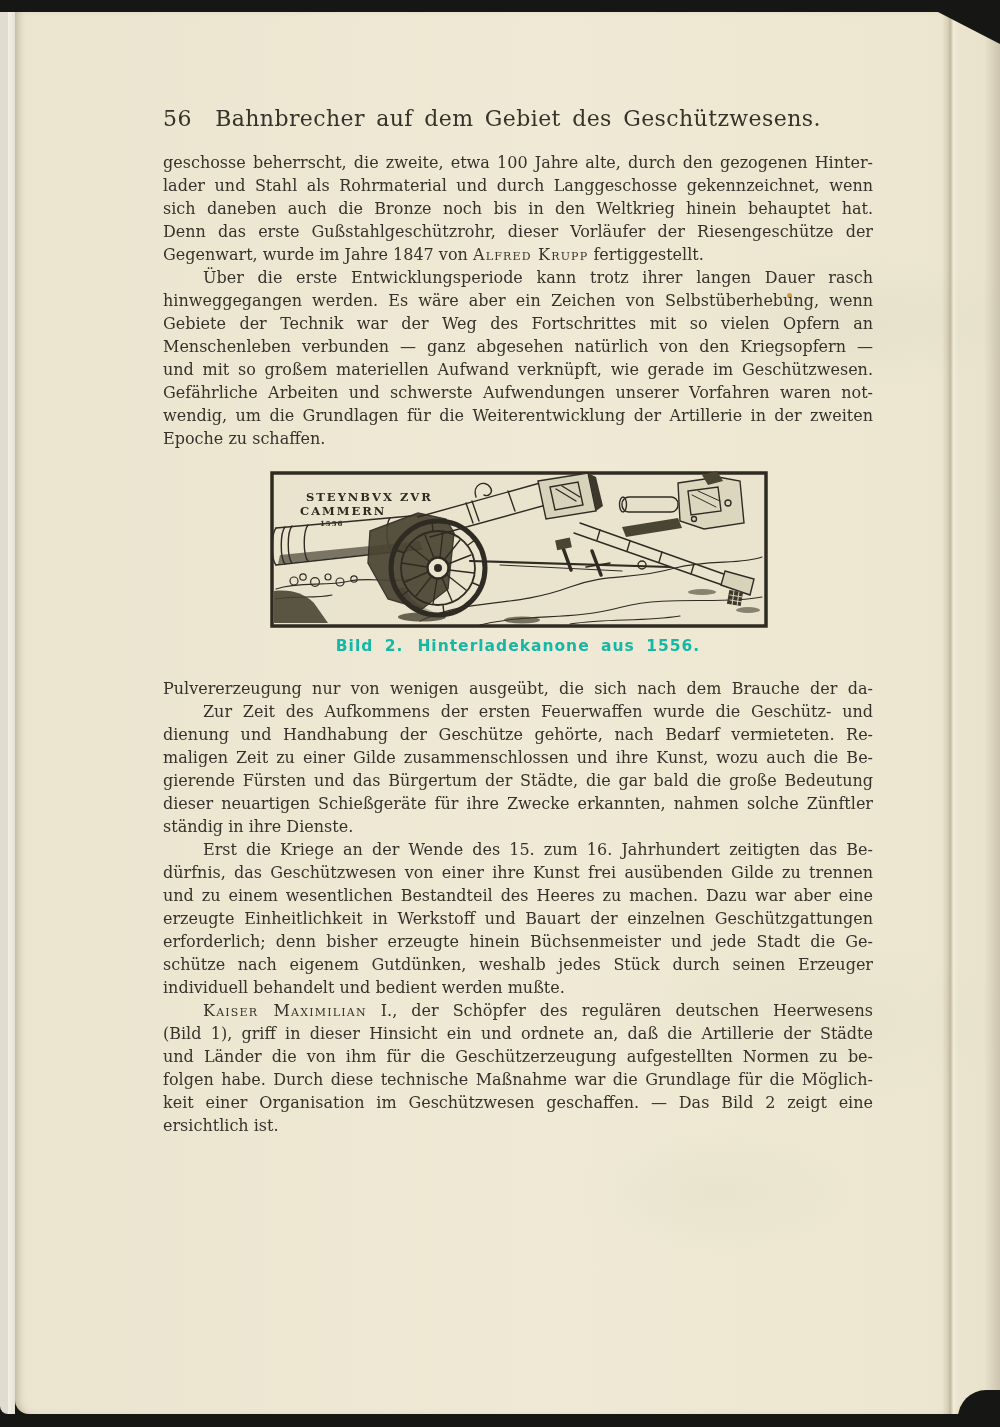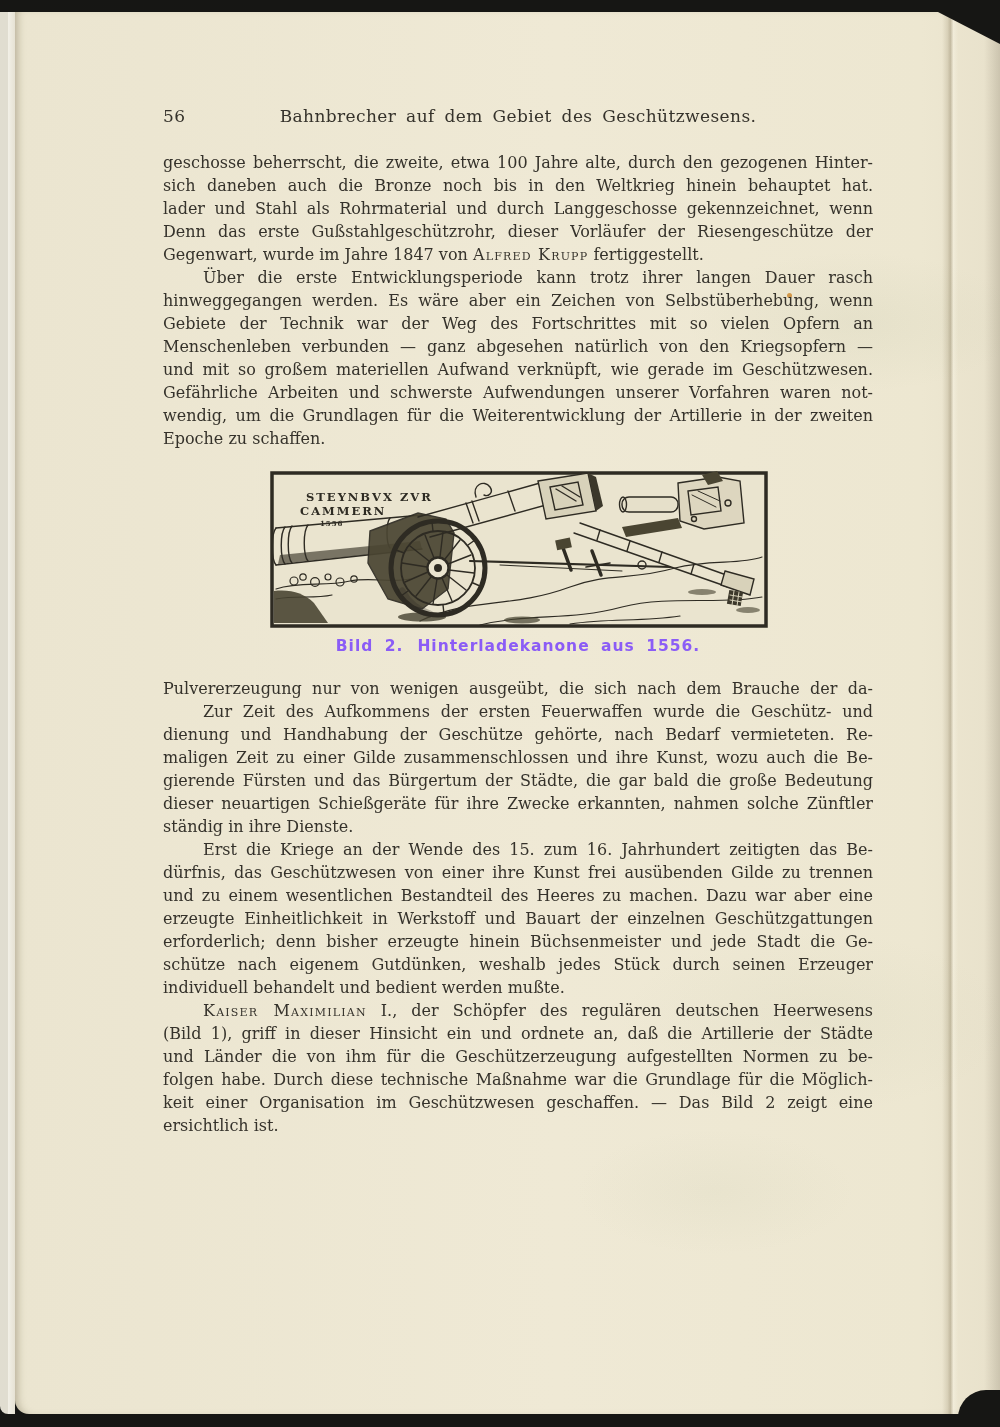--- a/index.html
+++ b/index.html
@@ -28,35 +28,35 @@
   .top-bar{position:absolute;left:0;top:0;right:0;height:12px;background:#161614;}
   .tr-wedge{position:absolute;top:0;right:0;width:62px;height:44px;background:#161614;
     clip-path:polygon(0 0,100% 0,100% 100%,0 27%);}
   .bottom-bar{position:absolute;left:0;right:0;bottom:0;height:13px;background:#161614;}
   .br-corner{position:absolute;right:0;bottom:9px;width:42px;height:28px;background:#161614;
     border-top-left-radius:28px;}
   .speck{position:absolute;left:787px;top:293px;width:5px;height:5px;border-radius:50%;
     background:#cf8b33;opacity:.85;}
   
   .content{position:absolute;left:163px;top:106px;width:710px;color:#35322b;}
-  .header-row{position:relative;height:24px;font-size:17px;}
+  .header-row{position:relative;height:24px;font-size:22px;}
   .page-number{position:absolute;left:0;top:0;letter-spacing:.5px;}
   .running-header{text-align:center;letter-spacing:.4px;word-spacing:4px;}
   .paras-top{margin-top:21px;}
   .paras-bottom{margin-top:22px;}
   .para{font-size:16px;}
   .line{line-height:23px;height:23px;text-align:justify;text-align-last:justify;white-space:normal;}
   .line.last{text-align-last:left;}
   .line.indent{text-indent:40px;}
   .sc{font-variant:small-caps;letter-spacing:1.2px;}
   
   .figure-block{margin-top:21px;margin-left:107px;width:498px;height:157px;font-weight:bold;}
   .figure-caption{margin-top:9px;text-align:center;
     font-family:"DejaVu Sans","Liberation Sans",sans-serif;
-    font-weight:bold;font-size:15.5px;letter-spacing:1px;word-spacing:5px;color:#8b5cf6;}
+    font-weight:bold;font-size:15.5px;letter-spacing:1px;word-spacing:5px;color:#14b8a6;}
   .figure-caption .cap-label{margin-right:14px;}
   .insc{font-family:"DejaVu Serif","Liberation Serif",serif;font-size:11.5px;
     letter-spacing:2px;fill:#2e2b23;}
   .insc-yr{font-family:"DejaVu Serif","Liberation Serif",serif;font-size:7px;
     letter-spacing:1px;fill:#2e2b23;}
 </style>
 </head>
 <body>
 
 <div class="edge-strip-a"></div>
@@ -73,22 +73,22 @@
 <div class="content">
 
   <div class="header-row">
     <span class="page-number">56</span>
     <div class="running-header">Bahnbrecher auf dem Gebiet des Geschützwesens.</div>
   </div>
 
   <div class="paras-top">
       <div class="para">
         <div class="line">geschosse beherrscht, die zweite, etwa 100 Jahre alte, durch den gezogenen Hinter-</div>
+        <div class="line">lader und Stahl als Rohrmaterial und durch Langgeschosse gekennzeichnet, wenn</div>
         <div class="line">sich daneben auch die Bronze noch bis in den Weltkrieg hinein behauptet hat.</div>
-        <div class="line">lader und Stahl als Rohrmaterial und durch Langgeschosse gekennzeichnet, wenn</div>
         <div class="line">Denn das erste Gußstahlgeschützrohr, dieser Vorläufer der Riesengeschütze der</div>
         <div class="line last">Gegenwart, wurde im Jahre 1847 von <span class="sc">Alfred Krupp</span> fertiggestellt.</div>
       </div>
       <div class="para">
         <div class="line indent">Über die erste Entwicklungsperiode kann trotz ihrer langen Dauer rasch</div>
         <div class="line">hinweggegangen werden. Es wäre aber ein Zeichen von Selbstüberhebung, wenn</div>
         <div class="line">Gebiete der Technik war der Weg des Fortschrittes mit so vielen Opfern an</div>
         <div class="line">Menschenleben verbunden — ganz abgesehen natürlich von den Kriegsopfern —</div>
         <div class="line">und mit so großem materiellen Aufwand verknüpft, wie gerade im Geschützwesen.</div>
         <div class="line">Gefährliche Arbeiten und schwerste Aufwendungen unserer Vorfahren waren not-</div>

